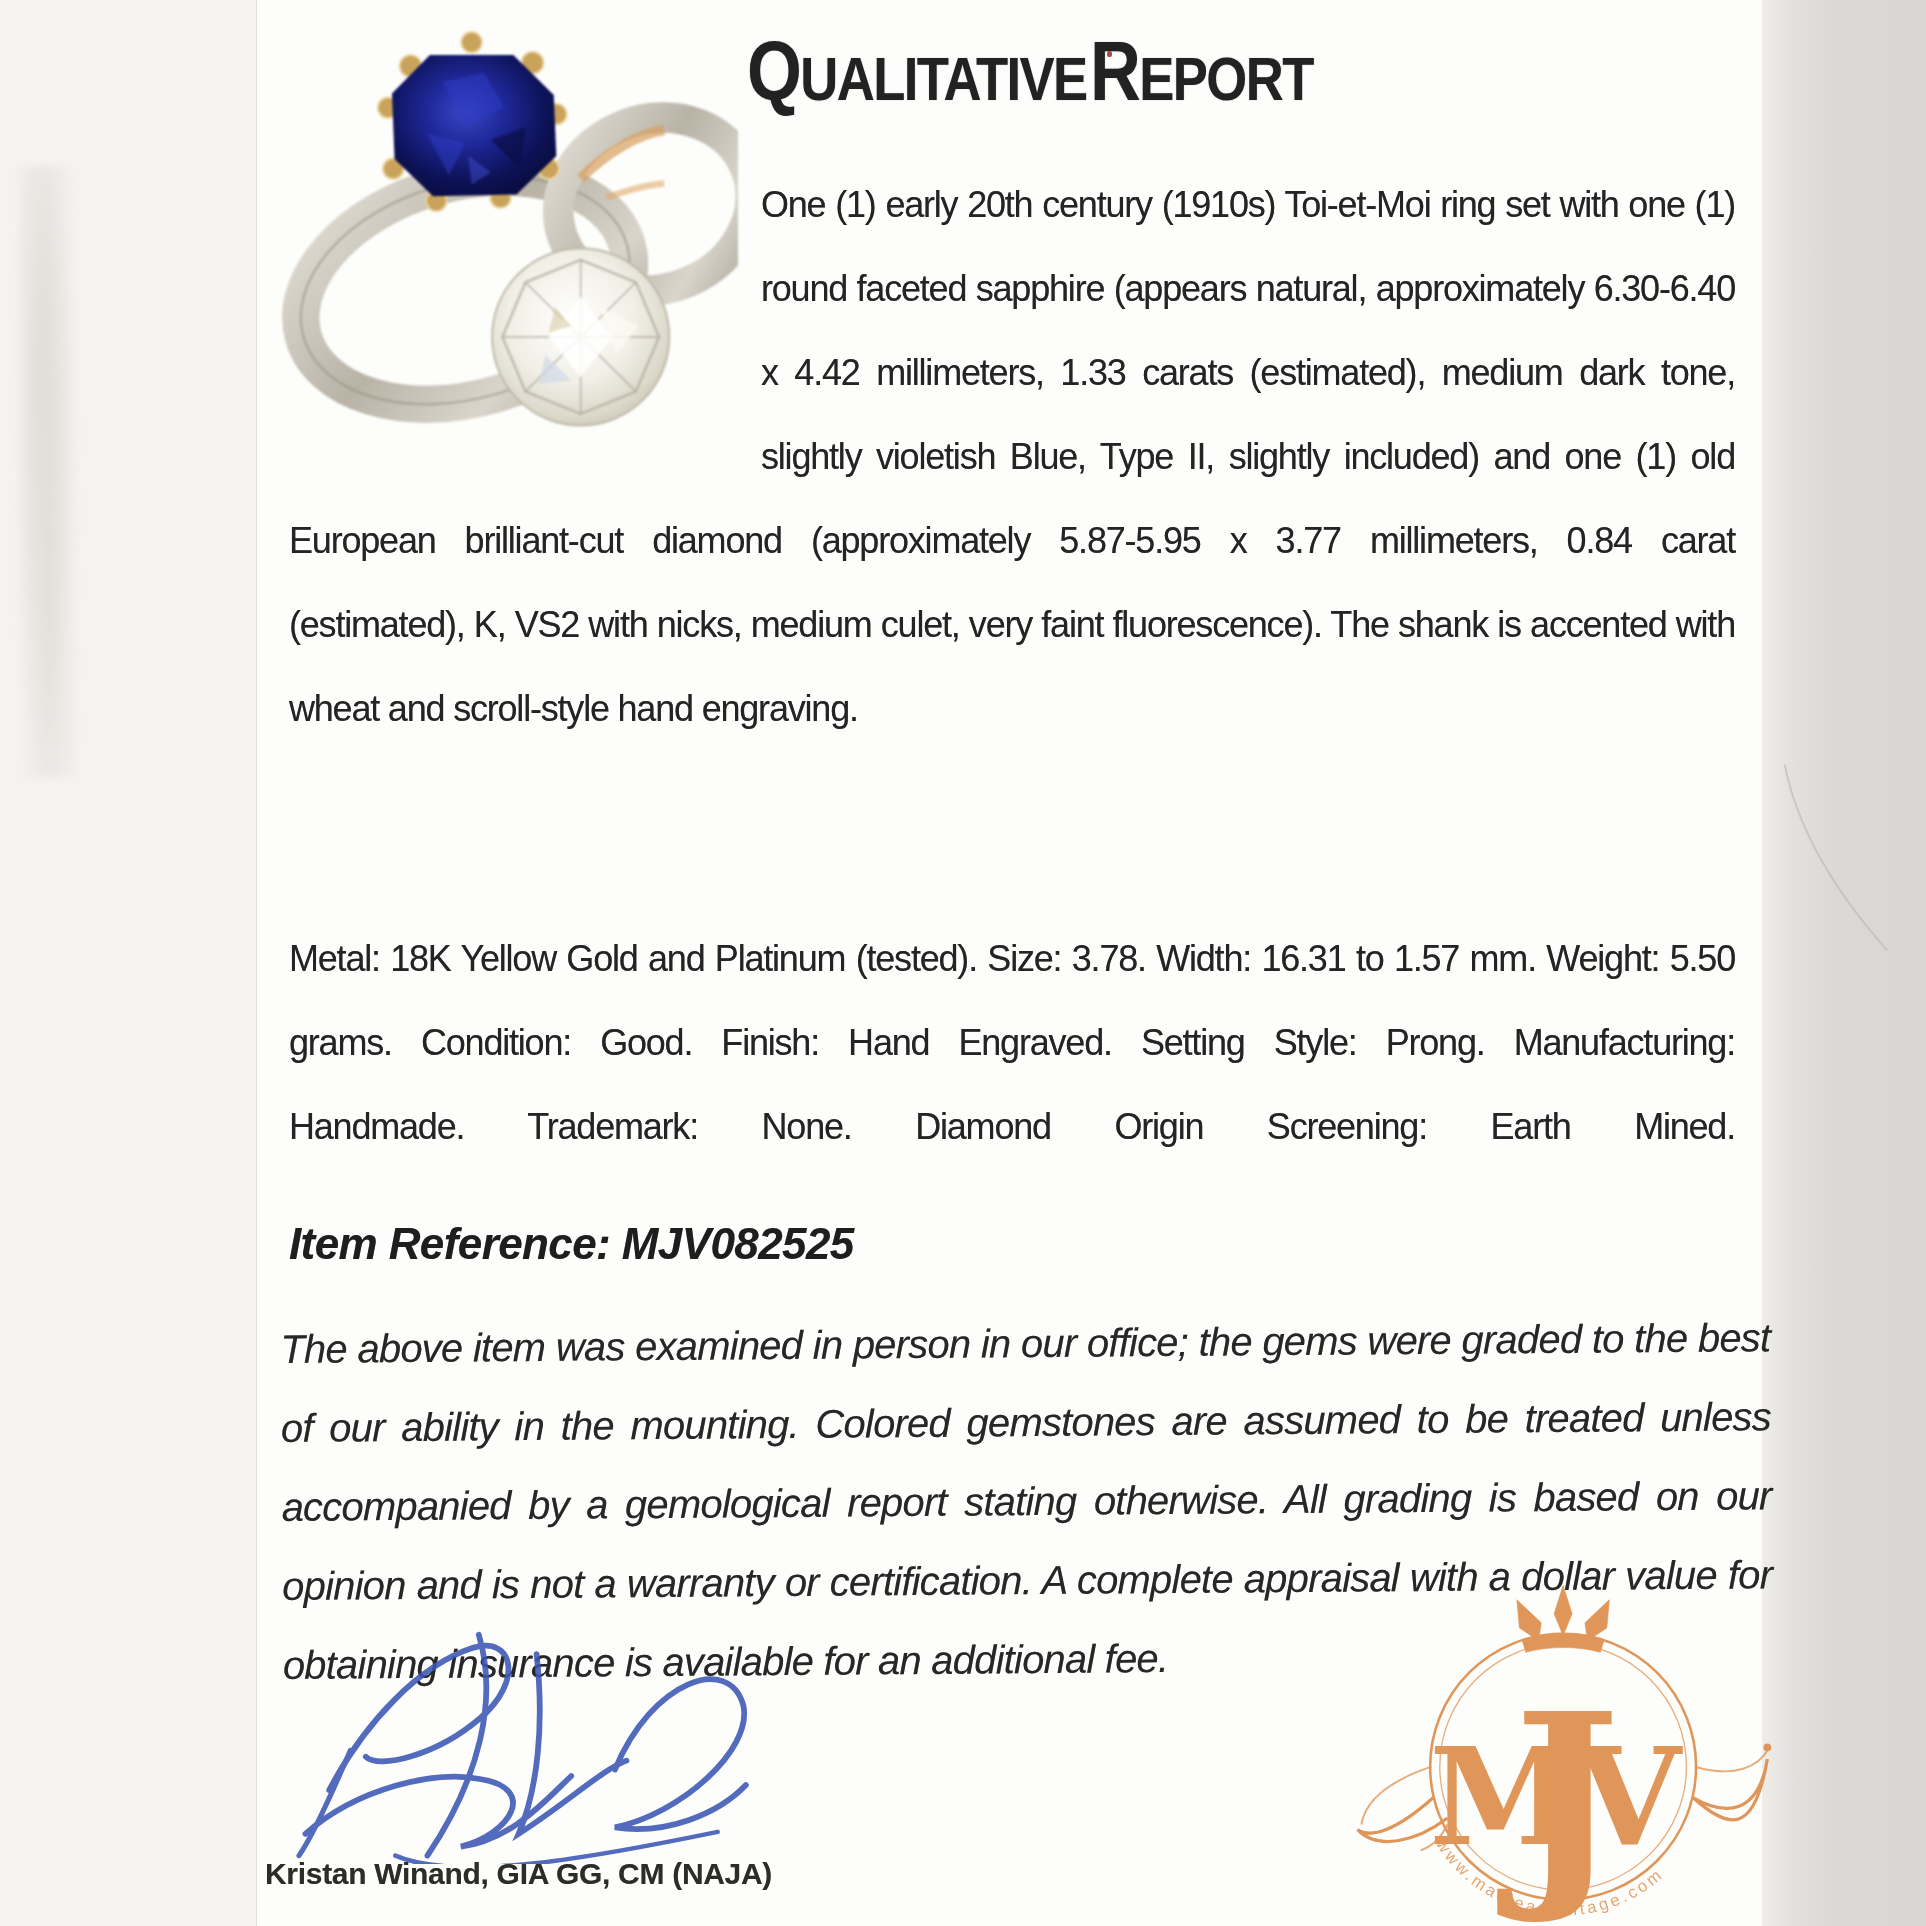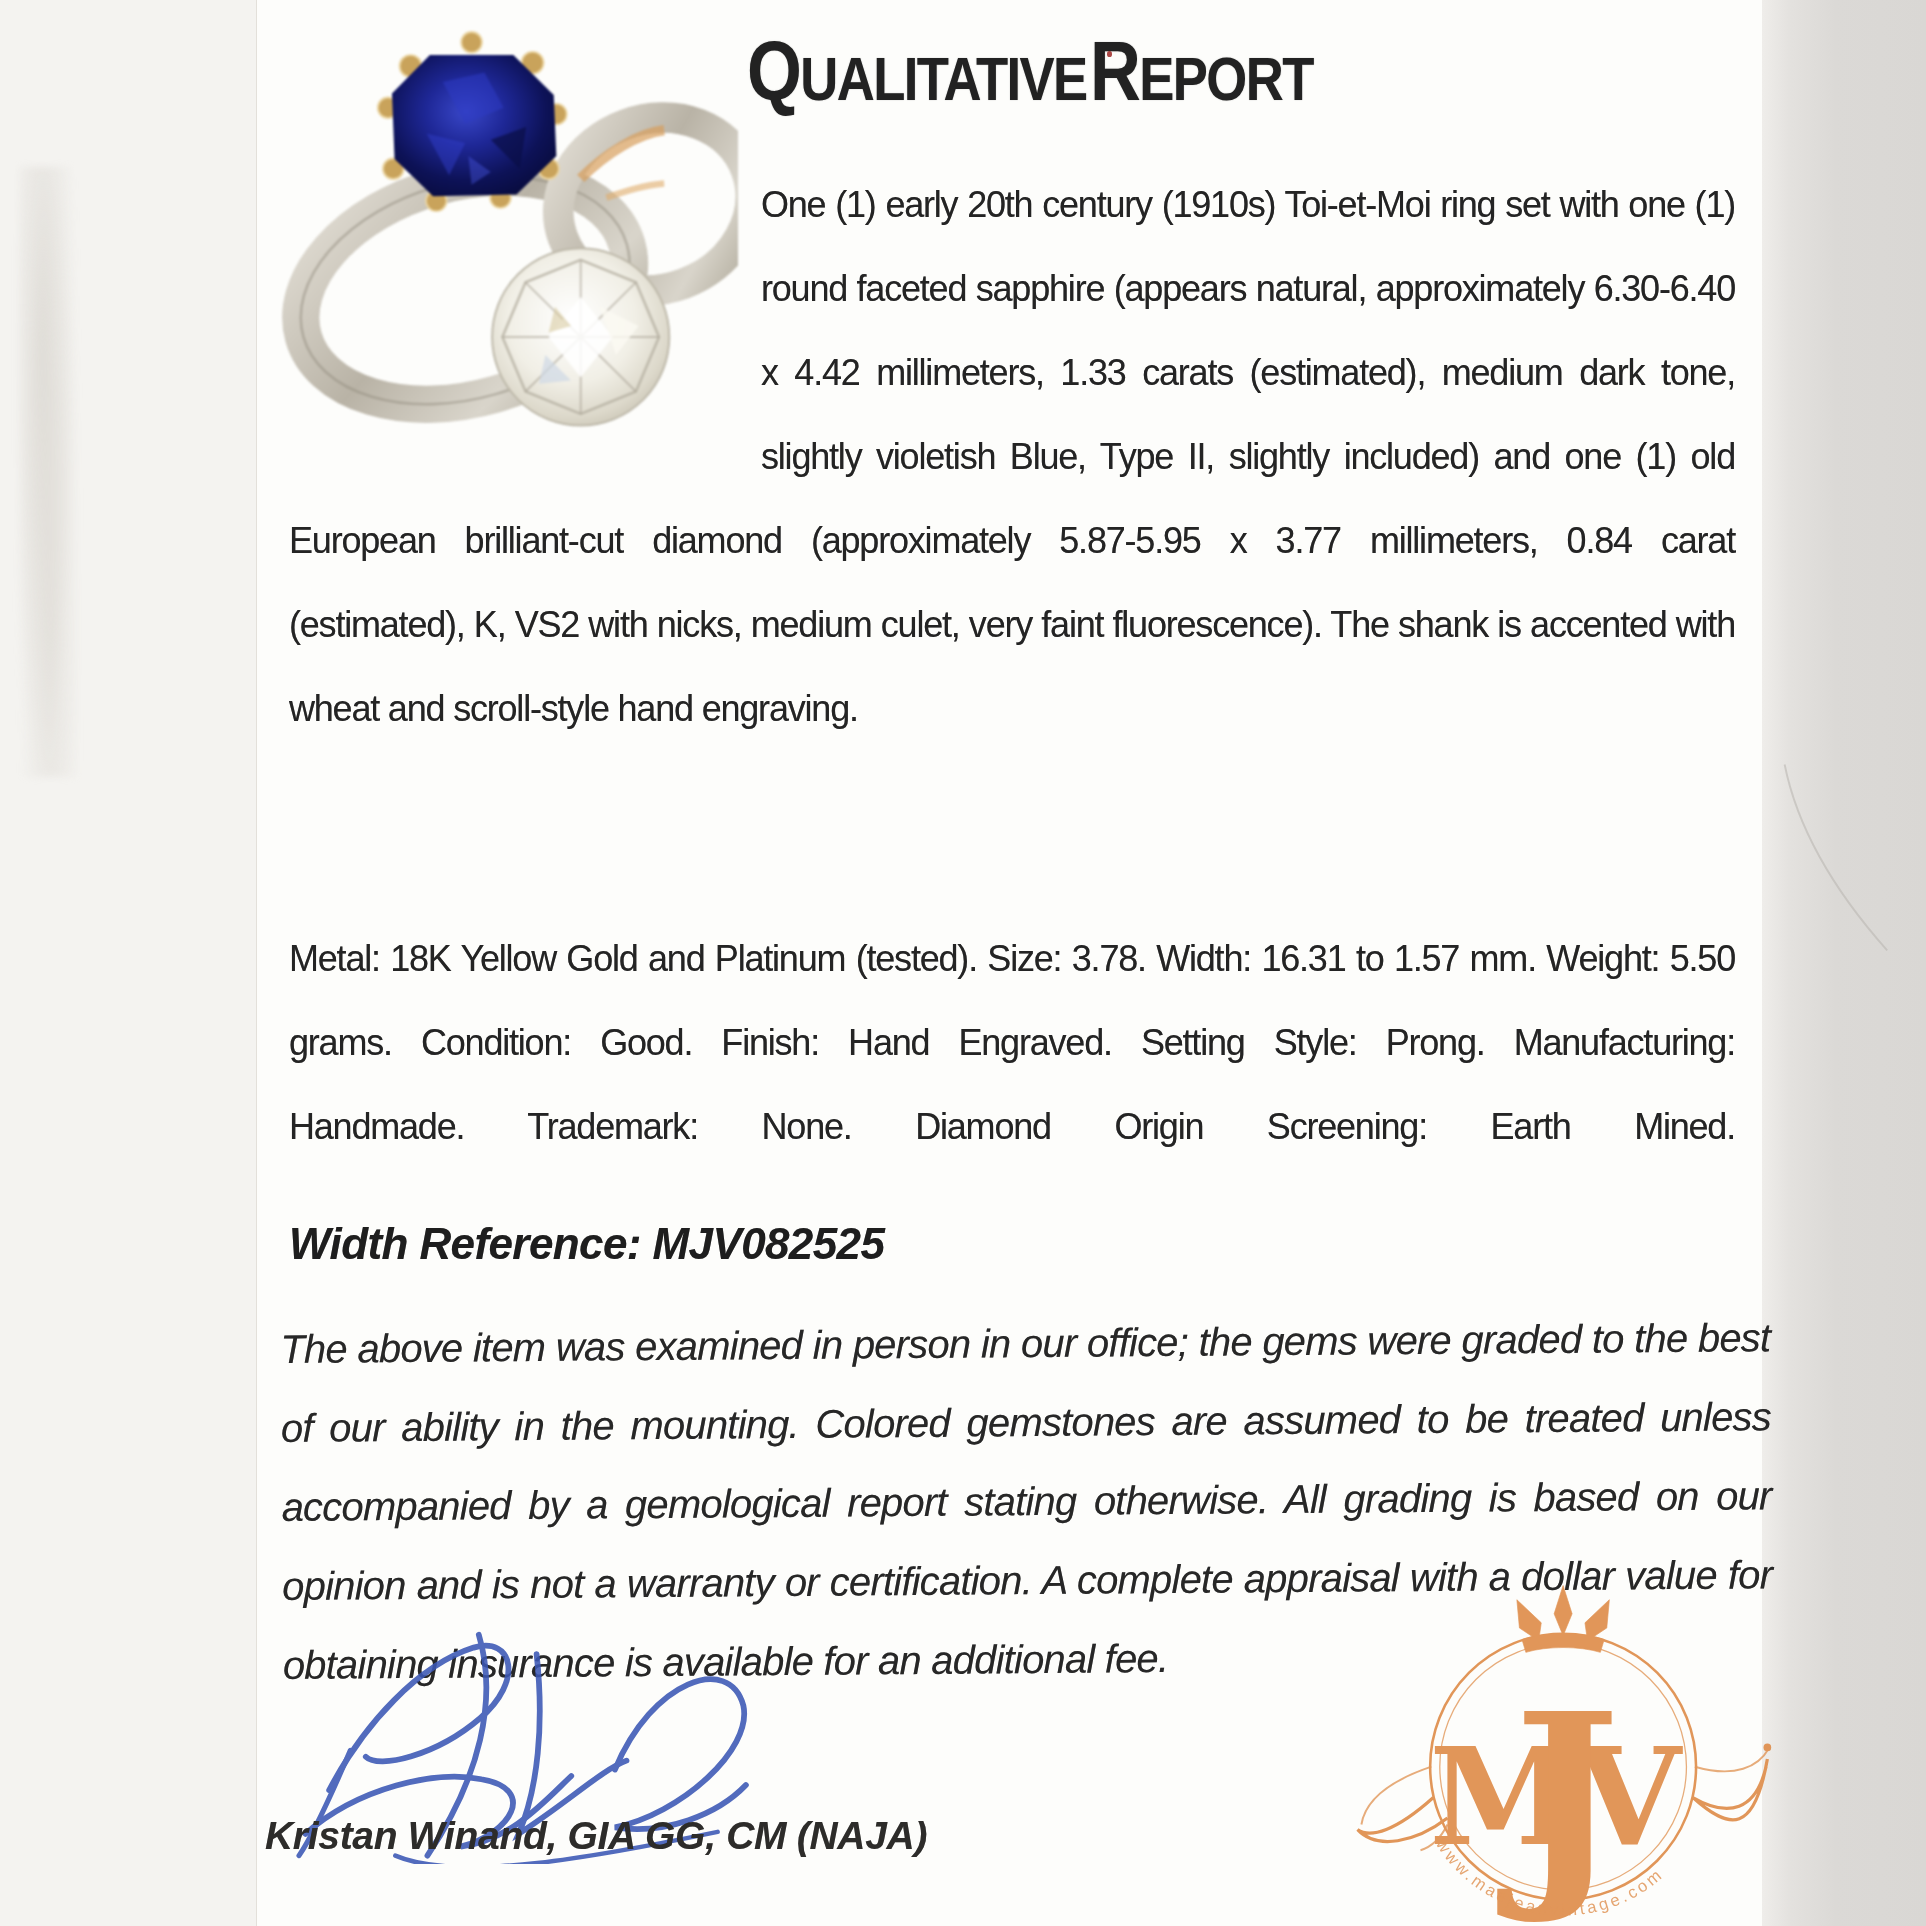--- a/index.html
+++ b/index.html
@@ -52,24 +52,23 @@
     letter-spacing:-0.6px;text-shadow:0 0 0.6px rgba(20,20,20,.45);
   }
   #disclaimer{
     position:absolute;left:280px;top:1270px;width:1490px;
     font-style:italic;font-size:40px;line-height:79px;letter-spacing:-0.8px;
     color:#272727;text-align:justify;
     transform:rotate(-.45deg);transform-origin:left top;
     text-shadow:0 0 0.6px rgba(20,20,20,.4);
   }
   #signer{
-    position:absolute;left:265px;top:1814px;
-    font-size:39px;font-weight:bold;letter-spacing:-0.3px;color:#2d2c2a;
+    position:absolute;left:265px;top:1857px;
+    font-size:30px;font-weight:bold;letter-spacing:-0.3px;color:#2d2c2a;
     text-shadow:0 0 0.6px rgba(20,20,20,.35);
-    font-style:italic;
   }
   .photo-wrap{position:absolute;left:279px;top:5.1px;width:459px;height:443px;}
   .photo-wrap svg{filter:blur(1.3px);}
   .sig-wrap{position:absolute;left:268px;top:1559px;width:498px;height:305px;}
   .logo-wrap{position:absolute;left:1351px;top:1574px;width:421px;height:352px;opacity:.92;}
   .logo-mono{font-family:"DejaVu Serif",serif;}
 </style>
 </head>
 <body>
 
@@ -146,21 +145,21 @@
 <h1 class="title">
   <span class="big">Q</span><span class="small">UALITATIVE</span>
   <span class="big">R</span><span class="small">EPORT</span>
 </h1>
 <div class="red-speck"></div>
 
 <p class="bodytext" id="description"><span class="photo-spacer"></span><span>One (1) early 20th century (1910s) Toi-et-Moi ring set with one (1) round faceted sapphire (appears natural, approximately 6.30-6.40 x 4.42 millimeters, 1.33 carats (estimated), medi­um dark tone, slightly violetish Blue, Type II, slightly included) and one (1) old European brilliant-cut diamond (approximately 5.87-5.95 x 3.77 millimeters, 0.84 carat (estimated), K, VS2 with nicks, medium culet, very faint fluorescence). The shank is accented with wheat and scroll-style hand engraving.</span></p>
 
 <p class="bodytext" id="details"><span>Metal: 18K Yellow Gold and Platinum (tested). Size: 3.78. Width: 16.31 to 1.57 mm. Weight: 5.50 grams. Condition: Good. Finish: Hand Engraved. Setting Style: Prong. Manufacturing: Handmade. Trade­mark: None. Diamond Origin Screening: Earth Mined.</span></p>
 
-<div id="item-ref">Width Reference: MJV082525</div>
+<div id="item-ref">Item Reference: MJV082525</div>
 
 <p id="disclaimer">The above item was examined in person in our office; the gems were graded to the best of our ability in the mounting. Colored gemstones are assumed to be treated unless accompanied by a gemological report stating otherwise. All grading is based on our opinion and is not a warranty or certification. A complete appraisal with a dollar value for obtaining insurance is available for an additional fee.</p>
 
 <div class="sig-wrap">
   <svg width="498" height="305" viewBox="0 0 775 475">
     <g fill="none" stroke="#3b57b5" stroke-width="9" stroke-linecap="round" opacity=".88">
       <path d="M 95 360 C 150 255 235 165 320 138 C 382 120 398 190 330 248 C 262 306 172 328 152 308"></path>
       <path d="M 58 428 C 140 356 262 328 332 343 C 420 358 378 428 300 448 C 378 438 430 378 472 338"></path>
       <path d="M 328 118 C 358 218 330 340 248 462"></path>
       <path d="M 418 148 C 430 258 420 358 390 428 C 468 378 520 328 558 314"></path>

